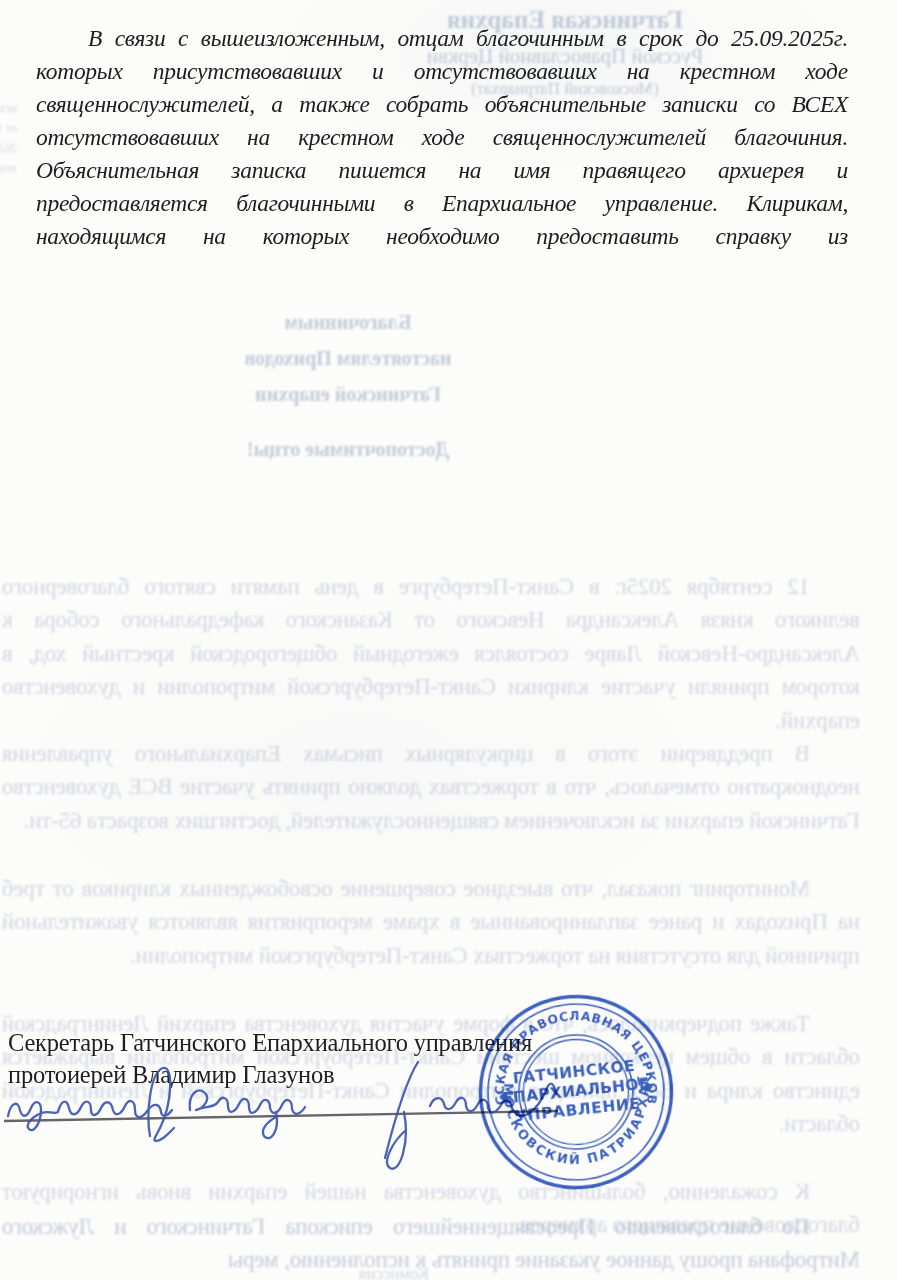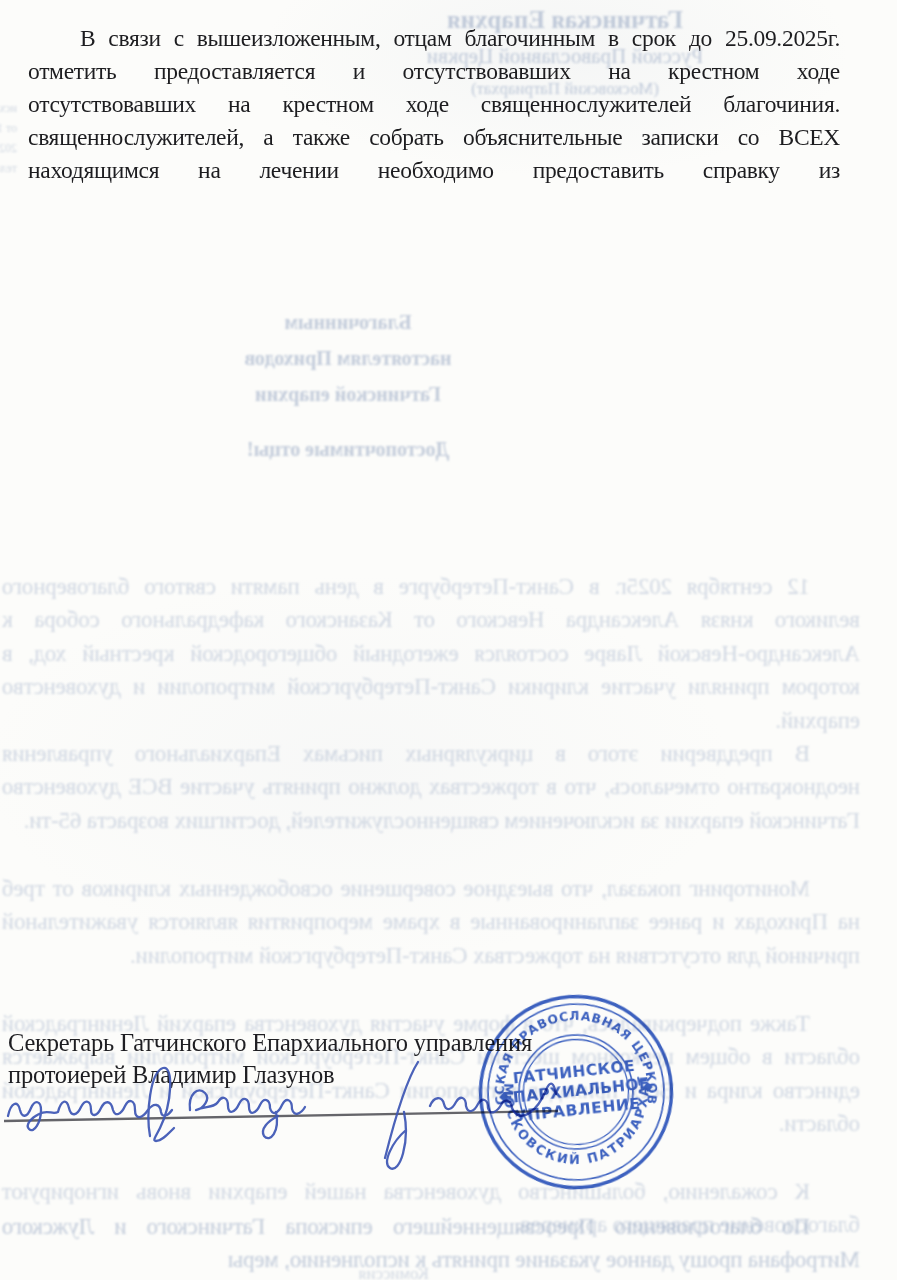--- a/index.html
+++ b/index.html
@@ -24,22 +24,22 @@
   .bleed .bp{font-size:23px; line-height:33.4px; text-align:justify; text-indent:50px; letter-spacing:-.2px;}
   .bh1{font-size:25px; font-weight:bold; line-height:36px;}
   .bh2{font-size:21px; line-height:36px;}
   .bh3{font-size:17px; line-height:30px;}
   .baddr{font-size:20px; font-weight:bold; line-height:36px;}
   .bsal{font-size:20px; font-weight:bold;}
   .bedge{font-size:12px; line-height:20px;}
   .bfrag{font-size:17px;}
   
   .mainpara{
-    position:absolute; left:28px; top:22px; width:812px; z-index:3;
-    font-size:23.5px; color:#1d1d20; letter-spacing:-.3px;
+    position:absolute; left:36px; top:22px; width:812px; z-index:3;
+    font-size:23.5px; color:#1d1d20; letter-spacing:-.3px;font-style:italic;
   }
   .jl{line-height:33px; text-align:justify; text-align-last:justify; white-space:nowrap0;}
   .jl.first{text-indent:52px;}
   .jl.last{text-align-last:left;}
   .sigblock{
     position:absolute; left:8px; top:991px; z-index:3;
     font-size:24.5px; line-height:32px; color:#1e1e22; letter-spacing:-.2px;margin-top:36px;
   }
   
   .signature{position:absolute; left:0; top:1042px; z-index:4;}
@@ -78,24 +78,26 @@
     <div class="blk bp" style="left:37px; top:737px; width:858px;">В преддверии этого в циркулярных письмах Епархиального управления неоднократно отмечалось, что в торжествах должно принять участие ВСЕ духовенство Гатчинской епархии за исключением священнослужителей, достигших возраста 65-ти.</div>
     <div class="blk bp" style="left:37px; top:872px; width:858px;">Мониторинг показал, что выездное совершение освобожденных клириков от треб на Приходах и ранее запланированные в храме мероприятия являются уважительной причиной для отсутствия на торжествах Санкт-Петербургской митрополии.</div>
     <div class="blk bp" style="left:37px; top:1007px; width:858px;">Также подчеркивалось, что в форме участия духовенства епархий Ленинградской области в общем церковном шествии Санкт-Петербургской митрополии выражается единство клира и Всех приходов митрополии Санкт-Петербургской и Ленинградской области.</div>
     <div class="blk bp" style="left:37px; top:1175px; width:858px;">К сожалению, большинство духовенства нашей епархии вновь игнорируют благословение правящего архиерея.</div>
     <div class="blk bp strong" style="left:37px; top:1210px; width:858px; font-size:23px; line-height:33.4px; text-align:justify; text-indent:50px;">По благословению Преосвященнейшего епископа Гатчинского и Лужского Митрофана прошу данное указание принять к исполнению, меры</div>
     <div class="blk bfrag" style="left:468px; top:1264px; width:90px;">Комиссия</div>
   </div>
 
   <div class="mainpara">
     <div class="jl first">В связи с вышеизложенным, отцам благочинным в срок до 25.09.2025г.</div>
-    <div class="jl">отметить предоставляется и отсутствовавших на крестном ходе</div>
+    <div class="jl">которых присутствовавших и отсутствовавших на крестном ходе</div>
+    <div class="jl">священнослужителей, а также собрать объяснительные записки со ВСЕХ</div>
     <div class="jl">отсутствовавших на крестном ходе священнослужителей благочиния.</div>
-    <div class="jl">священнослужителей, а также собрать объяснительные записки со ВСЕХ</div>
-    <div class="jl">находящимся на лечении необходимо предоставить справку из</div>
+    <div class="jl">Объяснительная записка пишется на имя правящего архиерея и</div>
+    <div class="jl">предоставляется благочинными в Епархиальное управление. Клирикам,</div>
+    <div class="jl">находящимся на которых необходимо предоставить справку из</div>
   </div>
 
   <div class="sigblock">
     <div>Секретарь Гатчинского Епархиального управления</div>
     <div>протоиерей Владимир Глазунов</div>
   </div>
 
   <svg class="signature" width="640" height="150" viewBox="0 0 640 150">
 
     <path d="M4,79 L558,69" stroke="#4a4a50" stroke-width="2.4" fill="none" opacity=".85"></path>

